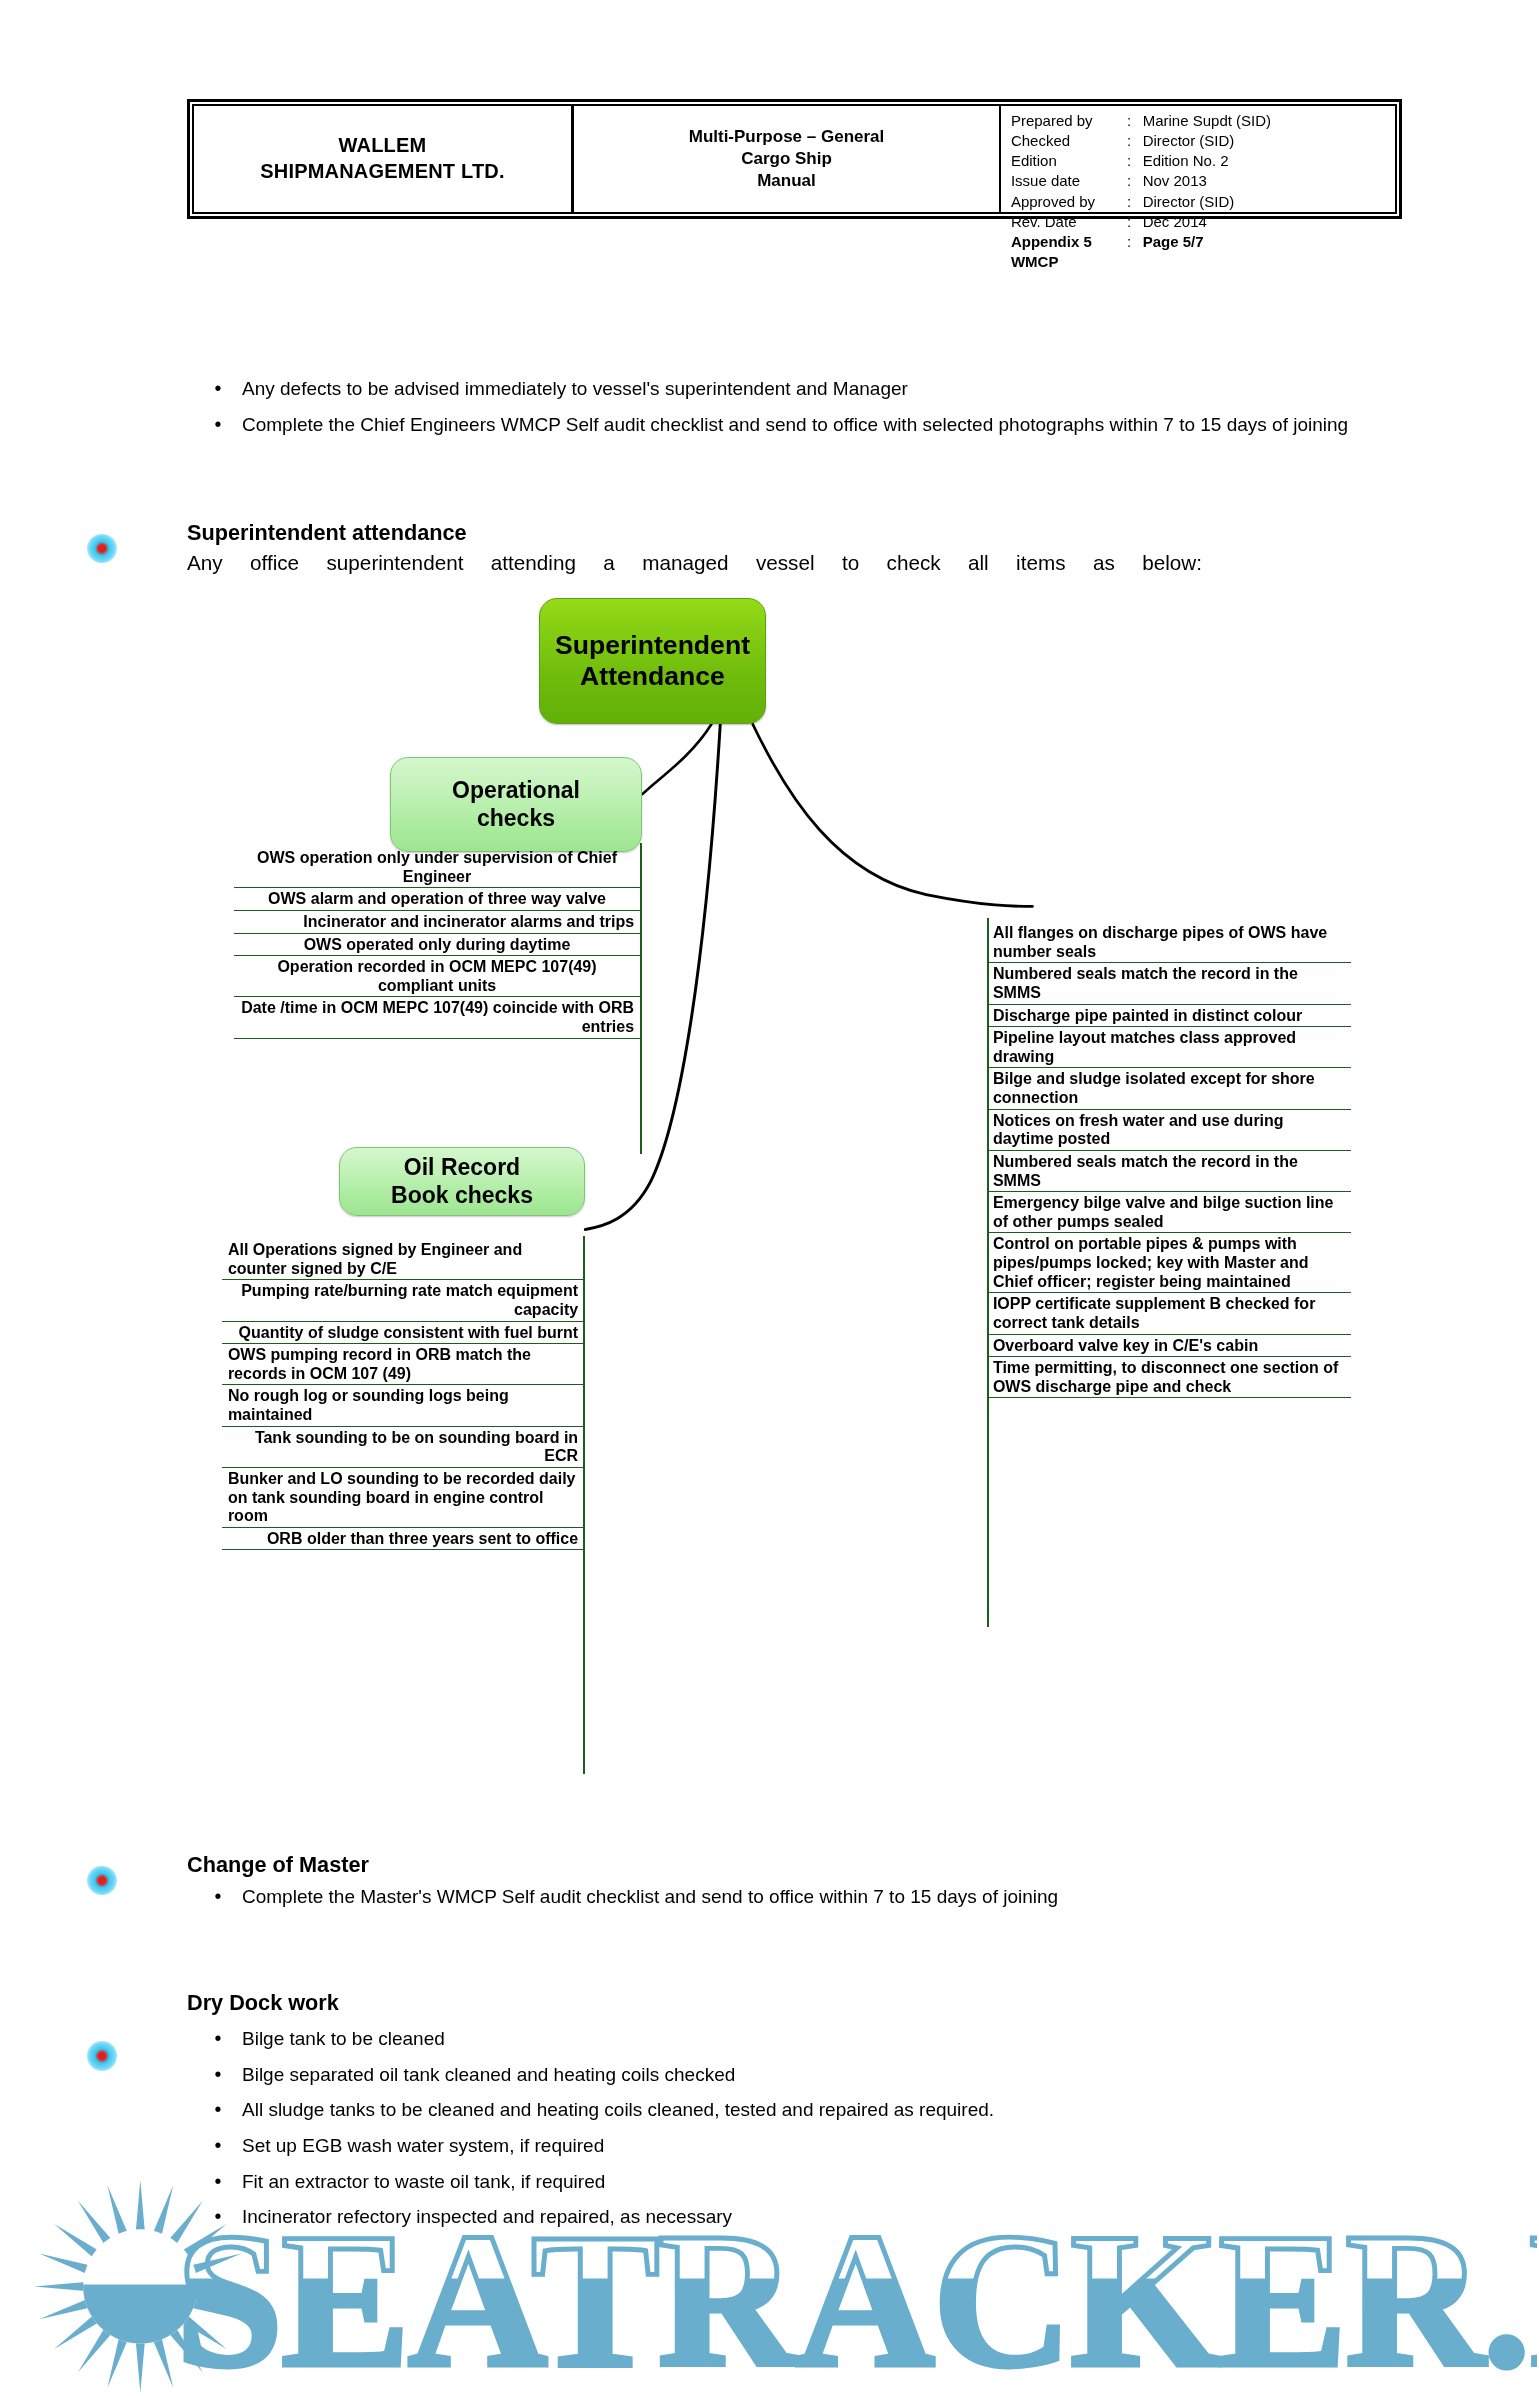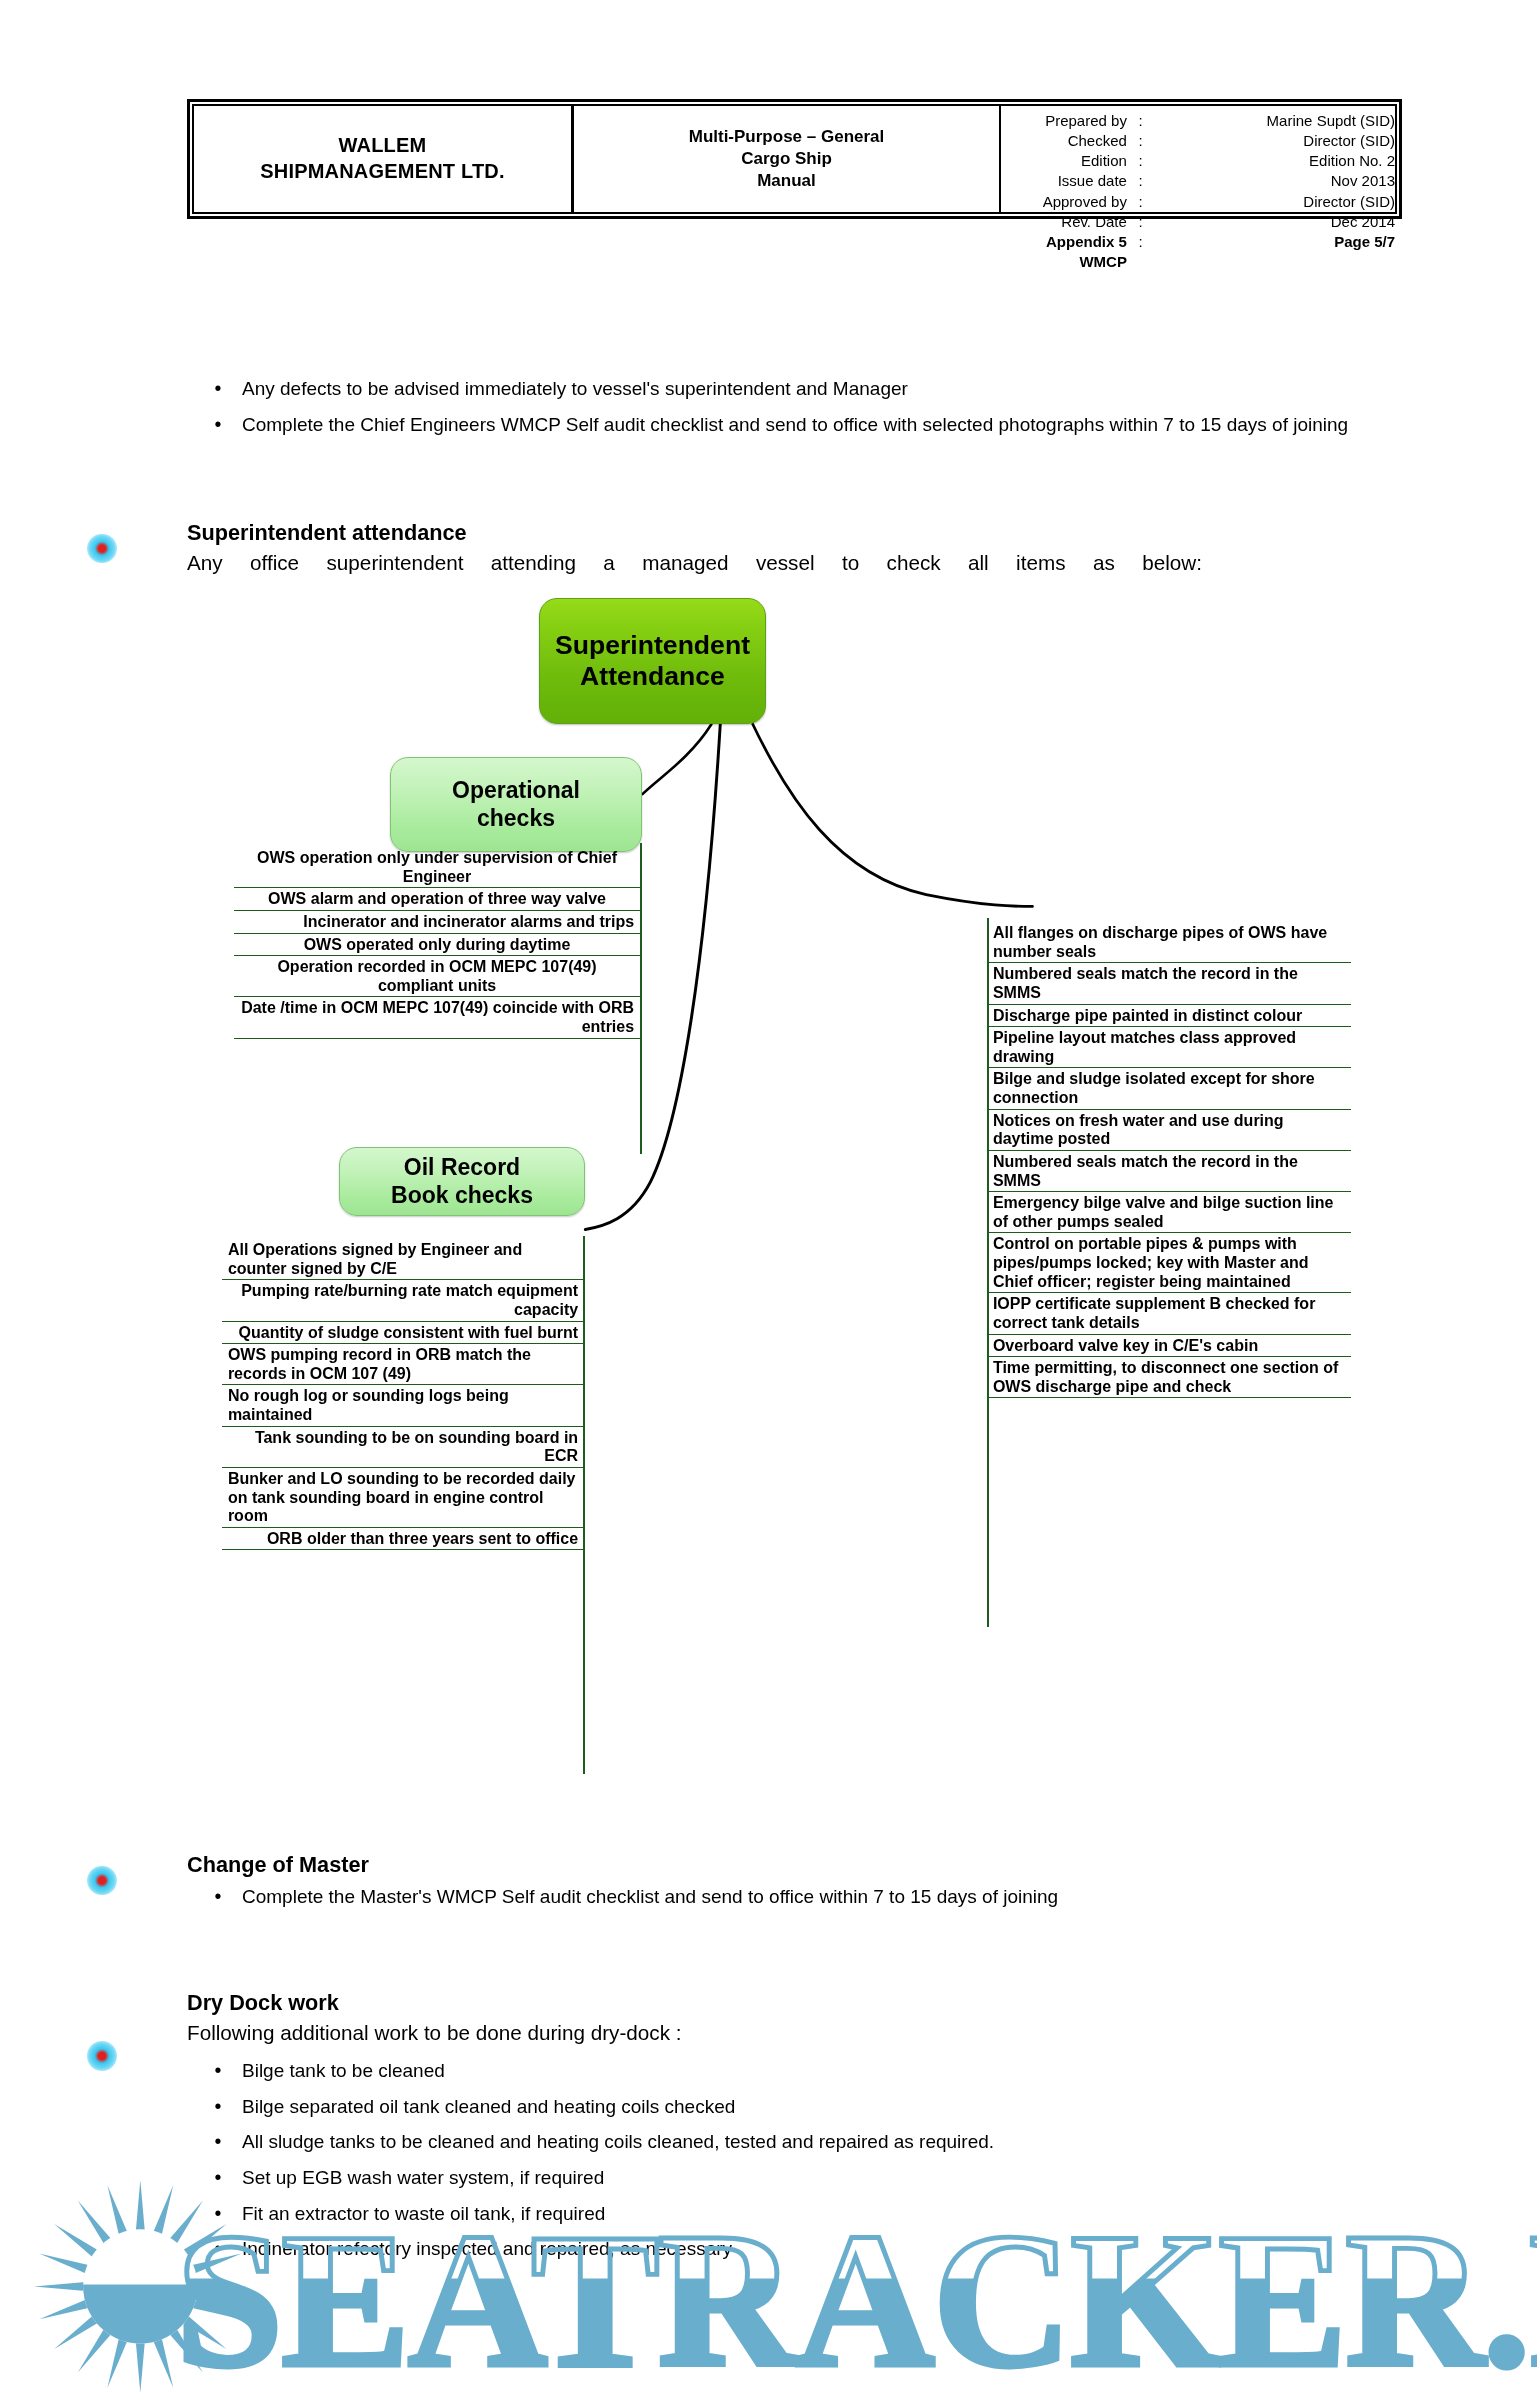--- a/index.html
+++ b/index.html
@@ -12,21 +12,21 @@
   .hdr-wrap{position:absolute; left:187px; top:99px; width:1215px; height:120px;}
   .hdr-outer{width:100%; height:100%; border:3px solid #000; box-sizing:border-box; padding:2px; background:#fff;}
   .hdr-inner{width:100%; height:100%; border:2px solid #000; box-sizing:border-box; display:flex;}
   .hdr-c1{width:380px; border-right:3px solid #000; box-sizing:border-box;
           display:flex; align-items:center; justify-content:center; text-align:center;}
   .hdr-c1 .t{font-size:20px; font-weight:bold; line-height:1.28; letter-spacing:0.2px;}
   .hdr-c2{flex:1; border-right:2px solid #000; box-sizing:border-box;
           display:flex; align-items:center; justify-content:center; text-align:center;}
   .hdr-c2 .t{font-size:17px; font-weight:bold; line-height:1.3;}
   .hdr-c3{width:394px; box-sizing:border-box; padding:4.9px 0 0 9.9px;}
-  .mrow{display:flex; font-size:15px; line-height:1.345; white-space:nowrap;text-align:right;}
+  .mrow{display:flex; font-size:15px; line-height:1.345; white-space:nowrap;}
   .mrow .k{width:116px; flex:0 0 116px;}
   .mrow .s{width:15.8px; flex:0 0 15.8px;}
   .mrow .v{flex:1;}
   .mrow.b .k,.mrow.b .v{font-weight:bold;}
 
   
   .blk{position:absolute; left:0; width:100%;}
   .bullets{margin:0; padding:0; list-style:none;}
   .bullets li{position:relative; padding-left:55px; font-size:19px; line-height:1.62; margin-bottom:4.9px;}
   .bullets li:before{content:"\2022"; position:absolute; left:27.6px; top:-1px; font-size:19.7px;}
@@ -237,21 +237,20 @@
   </div>
   <ul class="bullets" style="margin-left:187px; width:1162px; margin-top:3.9px;">
     <li>Complete the Master's WMCP Self audit checklist and send to office within 7 to 15 days of joining</li>
   </ul>
 </div>
 
 <div class="blk" style="top:1990px;">
   <div class="blob" style="left:87px; top:51px;"></div>
   <div style="margin-left:187px; width:1162px;">
     <div class="sec-h">Dry Dock work</div>
-    <div class="sec-p">Following additional work to be done during dry-dock :</div>
   </div>
   <ul class="bullets" id="dd-list" style="margin-left:187px; width:1182px; margin-top:7.9px;">
       <li>Bilge tank to be cleaned</li>
       <li>Bilge separated oil tank cleaned and heating coils checked</li>
       <li>All sludge tanks to be cleaned and heating coils cleaned, tested and repaired as required.</li>
       <li>Set up EGB wash water system, if required</li>
       <li>Fit an extractor to waste oil tank, if required</li>
       <li>Incinerator refectory inspected and repaired, as necessary</li>
     </ul>
 </div>

